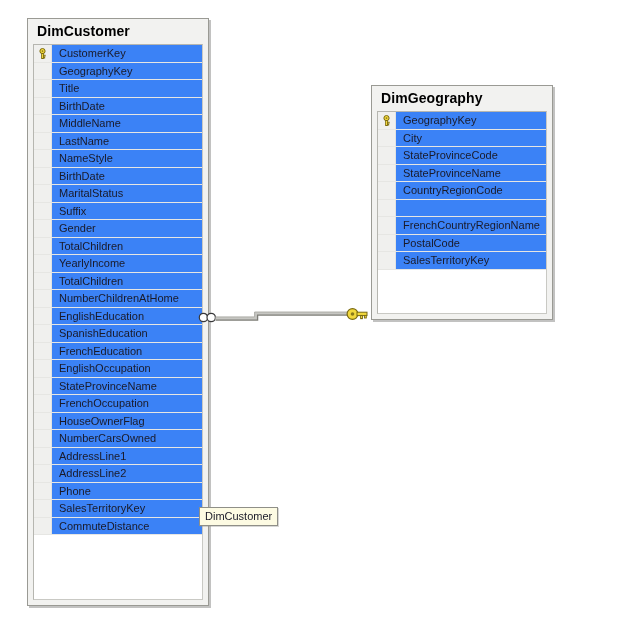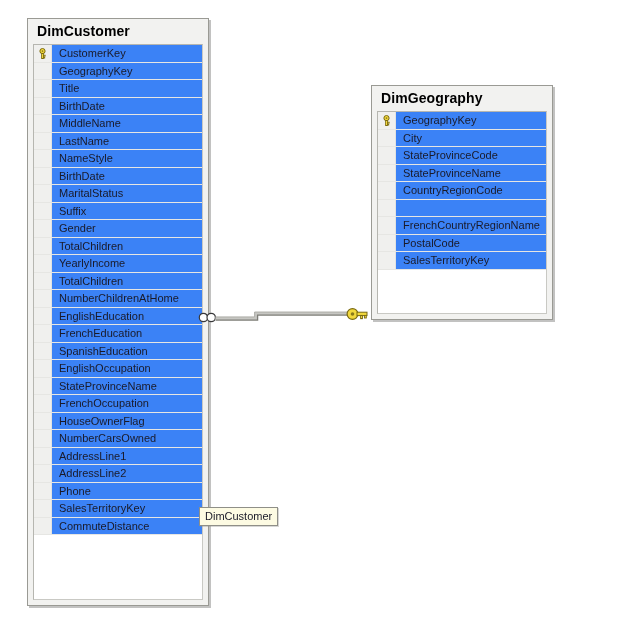--- a/index.html
+++ b/index.html
@@ -186,25 +186,25 @@
         <div class="row">
           <div class="gutter"></div>
           <div class="col-name">NumberChildrenAtHome</div>
         </div>
         <div class="row">
           <div class="gutter"></div>
           <div class="col-name">EnglishEducation</div>
         </div>
         <div class="row">
           <div class="gutter"></div>
+          <div class="col-name">SpanishEducation</div>
+        </div>
+        <div class="row">
+          <div class="gutter"></div>
           <div class="col-name">FrenchEducation</div>
-        </div>
-        <div class="row">
-          <div class="gutter"></div>
-          <div class="col-name">SpanishEducation</div>
         </div>
         <div class="row">
           <div class="gutter"></div>
           <div class="col-name">EnglishOccupation</div>
         </div>
         <div class="row">
           <div class="gutter"></div>
           <div class="col-name">StateProvinceName</div>
         </div>
         <div class="row">

